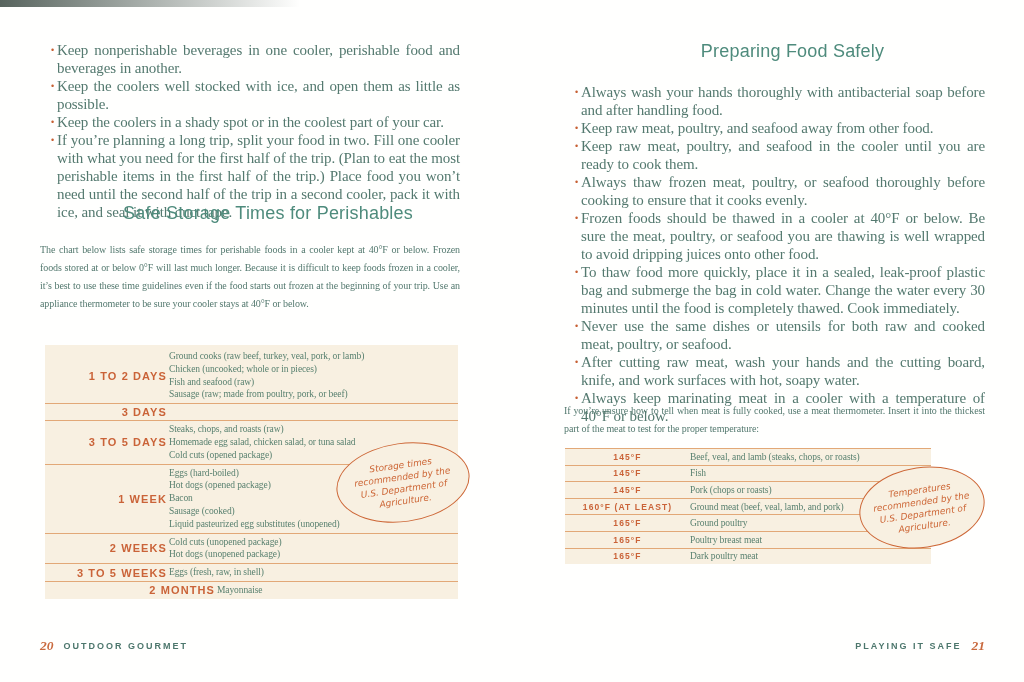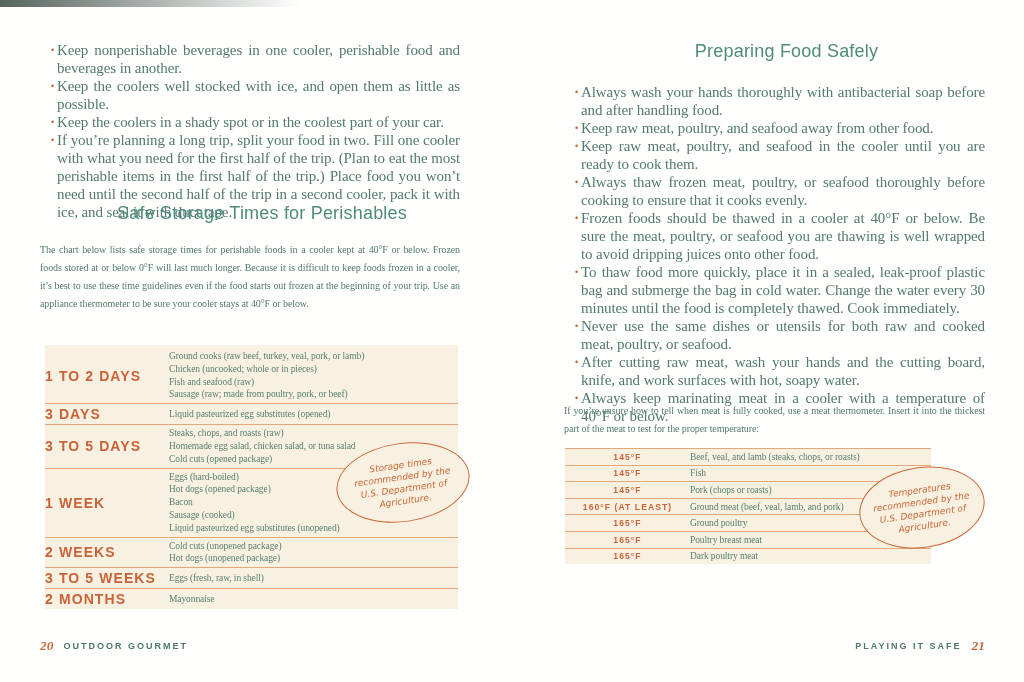--- a/index.html
+++ b/index.html
@@ -17,34 +17,34 @@
   .page-right { left:564px; width:421px; }
 
   
   .bullet-list { position:absolute; left:0; width:100%; }
   .bullet-item { display:flex; }
   .bullet-marker { width:17px; padding-left:11px; flex:0 0 17px;
     color:#c75f32; font-size:9px; line-height:18px; font-family:"Liberation Sans",sans-serif; }
   .bullet-text { flex:1; font-size:15px; letter-spacing:-0.1px; line-height:18px;
     text-align:justify; }
 
-  .section-title { position:absolute; left:12px; width:100%; text-align:center;
+  .section-title { position:absolute; left:18px; width:100%; text-align:center;
     font-family:"Liberation Sans",sans-serif; font-weight:400; font-size:18px;
     line-height:22px; color:#4e8b7c; letter-spacing:.2px; }
 
   .para { position:absolute; left:0; width:100%; font-size:10px; letter-spacing:-0.1px;
     line-height:18px; text-align:justify; }
 
   
   .storage-table { position:absolute; left:5px; top:345px; width:413px;
     background:#f8f0e1; padding-top:3px; }
   .tgroup { display:flex; align-items:center; border-bottom:1px solid #e2a877; padding:2px 0; }
-  .tgroup:last-child { border-bottom:none; }
-  .tlabel { flex:0 0 122px; text-align:left; font-family:"Liberation Sans",sans-serif;
-    font-weight:bold; font-size:14px; letter-spacing:1.1px; color:#ca6338; }
+  .tgroup:last-child { border-bottom:none;padding-left:48px; }
+  .tlabel { flex:0 0 122px; text-align:right; font-family:"Liberation Sans",sans-serif;
+    font-weight:bold; font-size:11px; letter-spacing:1.1px; color:#ca6338; }
   .titems { flex:1; padding-left:2px; }
   .titem { font-size:9.5px; line-height:12.8px; letter-spacing:-0.1px; color:#58806f; }
 
   
   .temp-table { position:absolute; left:1px; top:448px; width:366px; background:#f8f0e1; }
   .trow { display:flex; align-items:center; min-height:16.6px; border-top:1px solid #e2a877; }
   .ttemp { flex:0 0 125px; text-align:center; font-family:"Liberation Sans",sans-serif;
     font-weight:bold; font-size:8.5px; letter-spacing:1.1px; color:#ca6338; }
   .tfood { flex:1; font-size:9.5px; letter-spacing:-0.1px; color:#58806f; }
 
@@ -102,23 +102,20 @@
         <div class="tlabel">1 TO 2 DAYS</div>
         <div class="titems">
           <div class="titem">Ground cooks (raw beef, turkey, veal, pork, or lamb)</div>
           <div class="titem">Chicken (uncooked; whole or in pieces)</div>
           <div class="titem">Fish and seafood (raw)</div>
           <div class="titem">Sausage (raw; made from poultry, pork, or beef)</div>
         </div>
       </div>
       <div class="tgroup">
         <div class="tlabel">3 DAYS</div>
-        <div class="titems">
-          <div class="titem">Liquid pasteurized egg substitutes (opened)</div>
-        </div>
       </div>
       <div class="tgroup">
         <div class="tlabel">3 TO 5 DAYS</div>
         <div class="titems">
           <div class="titem">Steaks, chops, and roasts (raw)</div>
           <div class="titem">Homemade egg salad, chicken salad, or tuna salad</div>
           <div class="titem">Cold cuts (opened package)</div>
         </div>
       </div>
       <div class="tgroup">

